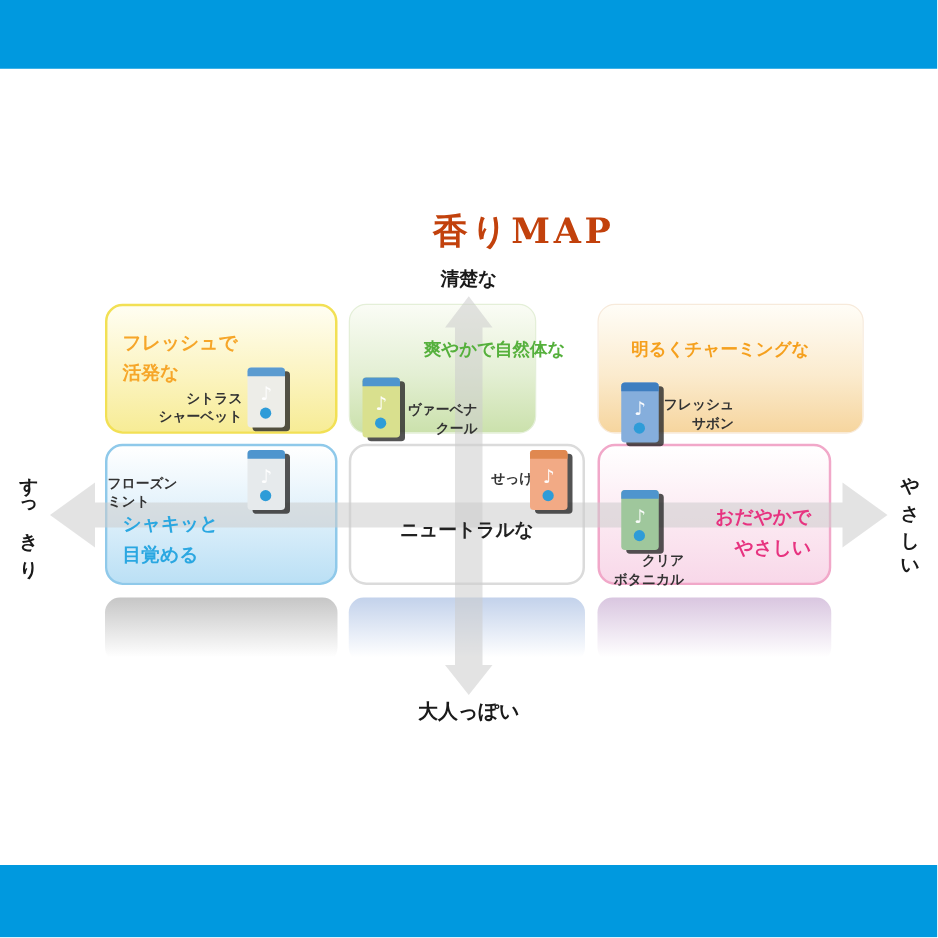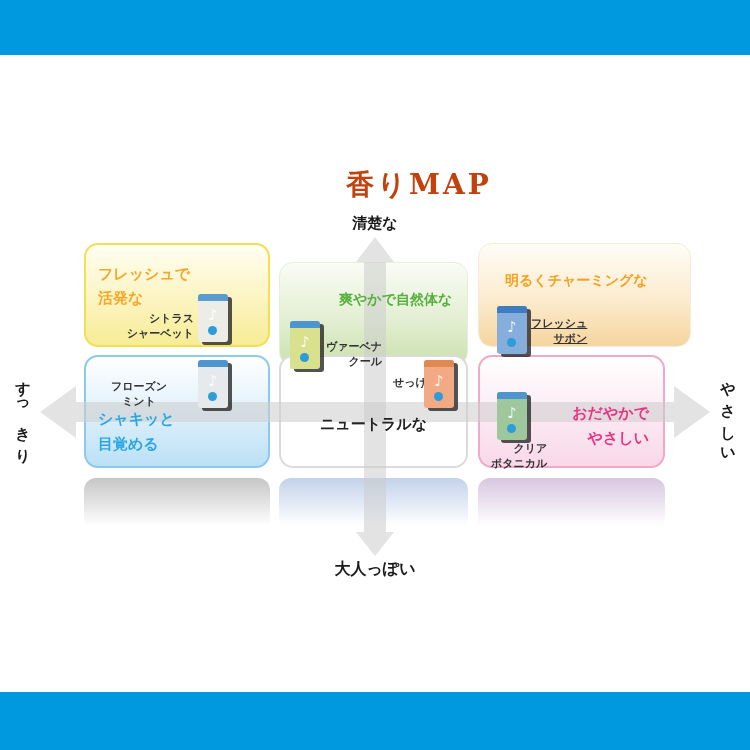--- a/index.html
+++ b/index.html
@@ -21,43 +21,43 @@
   .axis-right { left:718px; top:371px; }
 
   .refl { position:absolute; top:478px; height:52px; border-radius:12px; }
   .refl-1 { left:84px;  width:186px; background:linear-gradient(180deg,#C6C6C6 0%,rgba(255,255,255,0) 92%); }
   .refl-2 { left:279px; width:189px; background:linear-gradient(180deg,#C3D2EB 0%,rgba(255,255,255,0) 92%); }
   .refl-3 { left:478px; width:187px; background:linear-gradient(180deg,#D9C6E0 0%,rgba(255,255,255,0) 92%); }
 
   .box { position:absolute; border-radius:14px; box-sizing:border-box; }
   .q1 { left:84px;  top:243px; width:186px; height:104px;
         background:linear-gradient(180deg,#FFFEF2 0%,#FBF3BC 60%,#F7EC96 100%); border:2px solid #F2E054; }
-  .q2 { left:279px; top:243px; width:189px; height:104px;
-        background:linear-gradient(180deg,#FAFCF5 0%,#E3EFD3 55%,#CBE1AC 100%); border:1px solid #E4EFD8;margin-top:19px; }
+  .q2 { left:279px; top:243px; width:150px; height:104px;
+        background:linear-gradient(180deg,#FAFCF5 0%,#E3EFD3 55%,#CBE1AC 100%); border:1px solid #E4EFD8; }
   .q3 { left:478px; top:243px; width:213px; height:104px;
         background:linear-gradient(180deg,#FFFDF7 0%,#FBEBCE 55%,#F6D59E 100%); border:1px solid #F7EADB; }
   .q4 { left:84px;  top:355px; width:186px; height:113px;
         background:linear-gradient(180deg,#FFFFFF 0%,#E3F2FB 45%,#BBE0F5 100%); border:2px solid #8FC9EA; }
   .q5 { left:279px; top:355px; width:189px; height:113px; background:#FFFFFF; border:2px solid #DBDBDB; }
   .q6 { left:478px; top:355px; width:187px; height:113px;
         background:linear-gradient(180deg,#FFFFFF 0%,#FCEBF3 50%,#F8D8E9 100%); border:2px solid #F1A8C9; }
 
   .qlabel { position:absolute; font-weight:bold; font-size:14px; line-height:24px; z-index:6; white-space:nowrap; }
   .q1 .qlabel { left:12px; top:17px; font-size:15px; }
   .q2 .qlabel { left:59px; top:24px; }
   .q3 .qlabel { left:26px; top:24px; }
   .q4 .qlabel { left:12px; top:50px; font-size:15px; line-height:25px; }
   .q5 .qlabel { left:0; right:0; text-align:center; top:55px; font-size:15px; color:#222; }
   .q6 .qlabel { right:14px; top:44px; text-align:right; font-size:15px; line-height:25px; }
 
   .pname { position:absolute; font-size:11px; font-weight:bold; color:#333; line-height:15px; z-index:6; white-space:nowrap;text-align:right; }
   .q1 .pname { left:0; width:108px; text-align:right; top:66px; }
   .q2 .pname { left:46px; top:76px; }
-  .q3 .pname { left:52px; top:72px;text-decoration:underline; }
-  .q4 .pname { left:0; width:106px; text-align:center; top:22px; }
+  .q3 .pname { left:52px; top:72px; }
+  .q4 .pname { left:0; width:106px; text-align:left; top:22px; }
   .q5 .pname { left:0; width:141px; text-align:right; top:18px;padding-left:16px; }
   .q6 .pname { left:11px; top:84px; }
 
   .packet { position:absolute; width:30px; height:48px; border-radius:3px;
             box-shadow:4px 3px 0 rgba(40,40,40,0.8); z-index:6; }
   .q1 .packet { left:112px; top:49px; }
   .q2 .packet { left:10px;  top:58px; }
   .q3 .packet { left:18px;  top:62px; }
   .q4 .packet { left:112px; top:3px;  }
   .q5 .packet { left:143px; top:3px;  }

